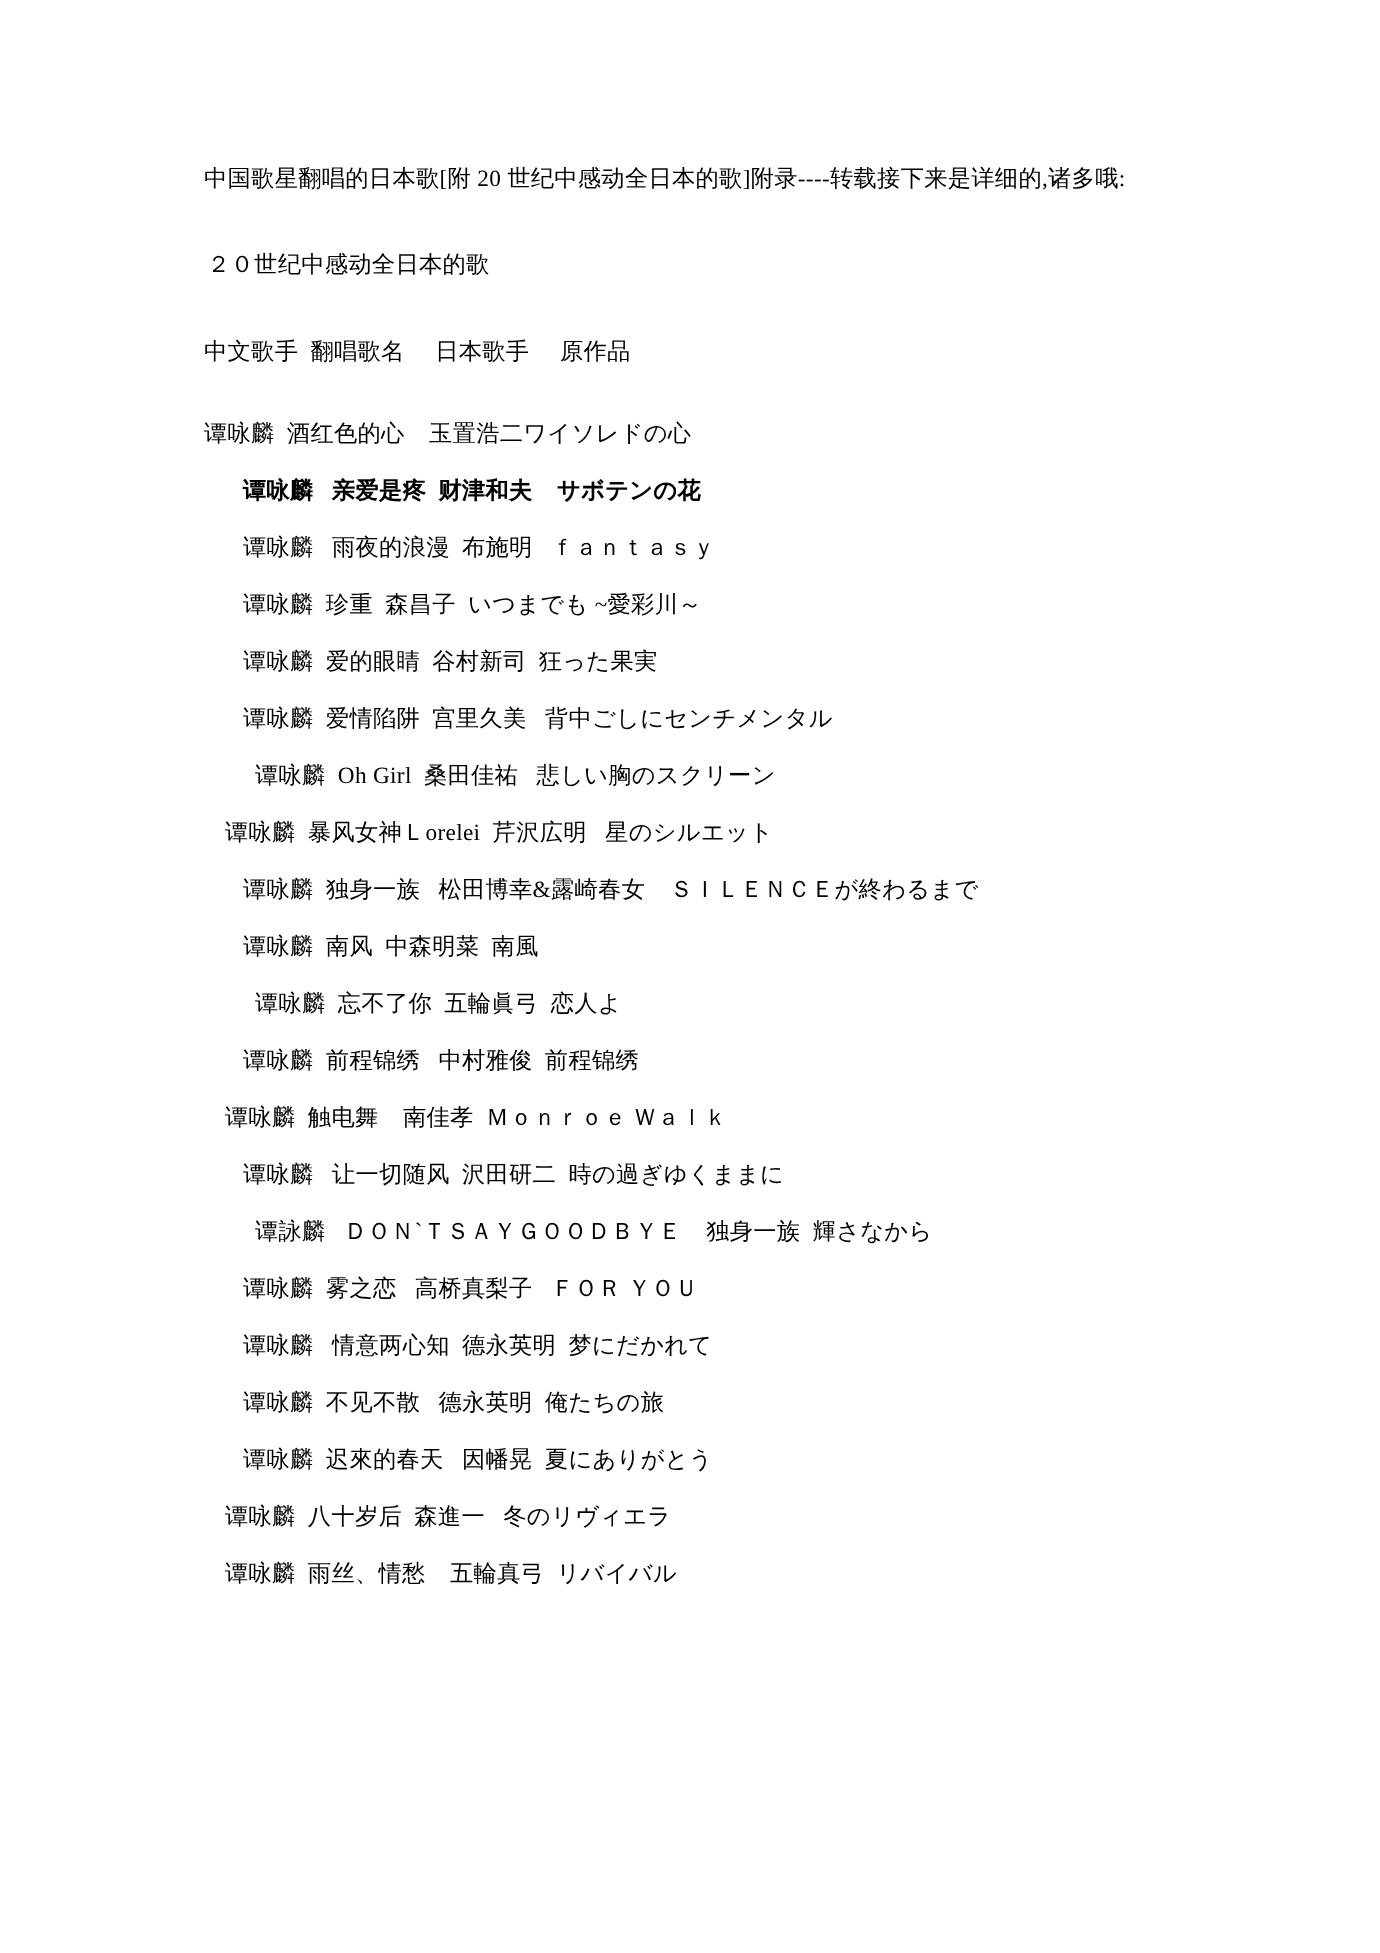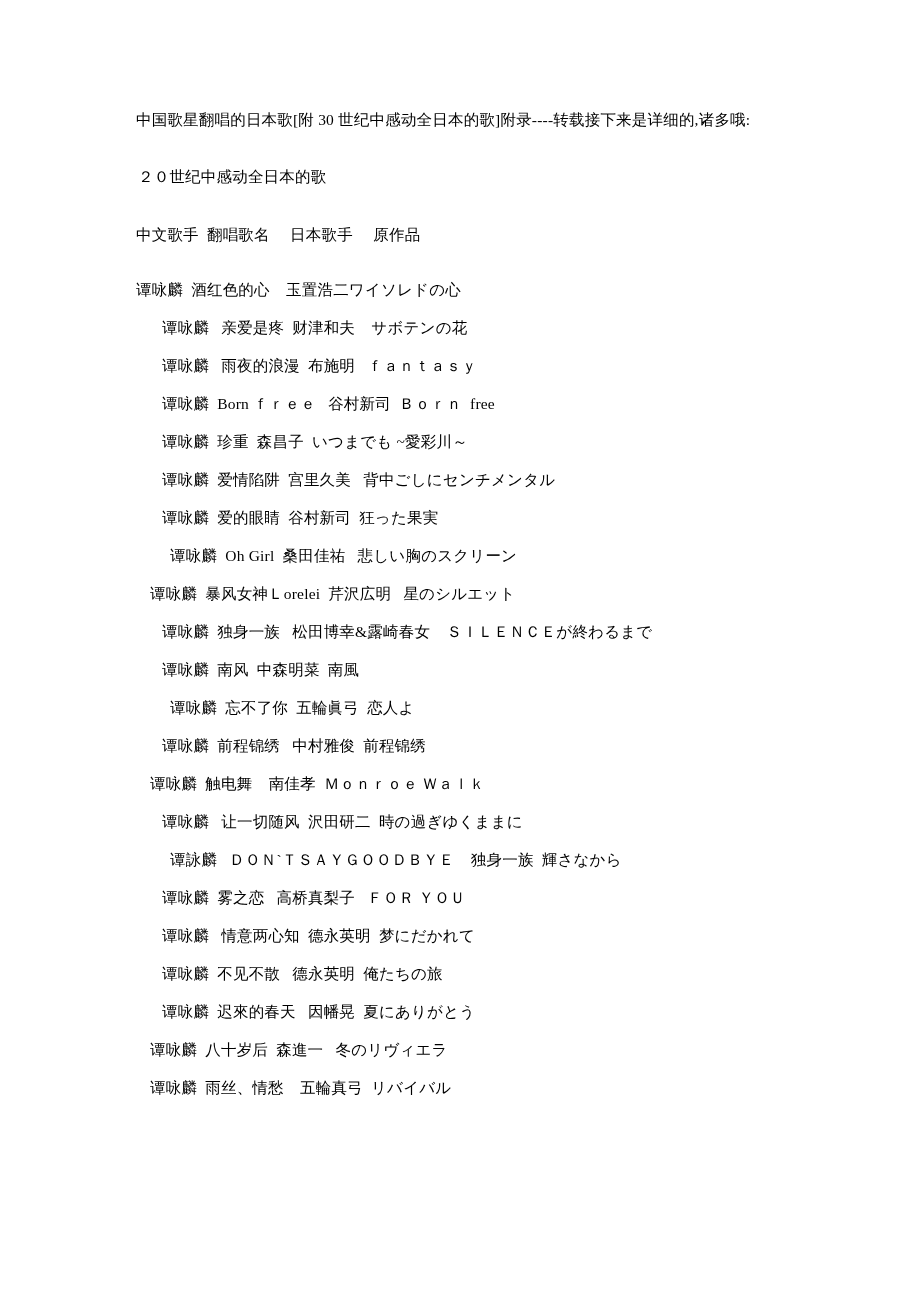--- a/index.html
+++ b/index.html
@@ -52,31 +52,30 @@
     line-height: 1.0;
     height: 38px;
     white-space: pre;
     letter-spacing: 0.2px;
   }
 </style>
 </head>
 <body>
 
 <div class="page">
-  <div class="doc-title">中国歌星翻唱的日本歌[附 30 世纪中感动全日本的歌]附录----转载接下来是详细的,诸多哦:</div>
+  <div class="doc-title">中国歌星翻唱的日本歌[附 20 世纪中感动全日本的歌]附录----转载接下来是详细的,诸多哦:</div>
   <div class="subtitle">２０世纪中感动全日本的歌</div>
   <div class="col-header">中文歌手  翻唱歌名     日本歌手     原作品</div>
   <ul class="song-list" id="song-list">
       <li class="song-row" style="padding-left: 0px;">谭咏麟  酒红色的心    玉置浩二ワイソレドの心</li>
-      <li class="song-row" style="padding-left: 26px;">谭咏麟   亲爱是疼  财津和夫    サボテンの花</li>
+      <li class="song-row" style="padding-left: 26px; font-weight: bold;">谭咏麟   亲爱是疼  财津和夫    サボテンの花</li>
       <li class="song-row" style="padding-left: 26px;">谭咏麟   雨夜的浪漫  布施明   ｆａｎｔａｓｙ</li>
-      <li class="song-row" style="padding-left: 26px;">谭咏麟  Born ｆｒｅｅ   谷村新司  Ｂｏｒｎ  free</li>
       <li class="song-row" style="padding-left: 26px;">谭咏麟  珍重  森昌子  いつまでも ~愛彩川～</li>
+      <li class="song-row" style="padding-left: 26px;">谭咏麟  爱的眼睛  谷村新司  狂った果実</li>
       <li class="song-row" style="padding-left: 26px;">谭咏麟  爱情陷阱  宫里久美   背中ごしにセンチメンタル</li>
-      <li class="song-row" style="padding-left: 26px;">谭咏麟  爱的眼睛  谷村新司  狂った果実</li>
       <li class="song-row" style="padding-left: 34px;">谭咏麟  Oh Girl  桑田佳祐   悲しい胸のスクリーン</li>
       <li class="song-row" style="padding-left: 14px;">谭咏麟  暴风女神Ｌorelei  芹沢広明   星のシルエット</li>
       <li class="song-row" style="padding-left: 26px;">谭咏麟  独身一族   松田博幸&amp;露崎春女    ＳＩＬＥＮＣＥが終わるまで</li>
       <li class="song-row" style="padding-left: 26px;">谭咏麟  南风  中森明菜  南風</li>
       <li class="song-row" style="padding-left: 34px;">谭咏麟  忘不了你  五輪眞弓  恋人よ</li>
       <li class="song-row" style="padding-left: 26px;">谭咏麟  前程锦绣   中村雅俊  前程锦绣</li>
       <li class="song-row" style="padding-left: 14px;">谭咏麟  触电舞    南佳孝  Ｍｏｎｒｏｅ Ｗａｌｋ</li>
       <li class="song-row" style="padding-left: 26px;">谭咏麟   让一切随风  沢田研二  時の過ぎゆくままに</li>
       <li class="song-row" style="padding-left: 34px;">谭詠麟   ＤＯＮ`ＴＳＡＹＧＯＯＤＢＹＥ    独身一族  輝さなから</li>
       <li class="song-row" style="padding-left: 26px;">谭咏麟  雾之恋   高桥真梨子   ＦＯＲ ＹＯＵ</li>

